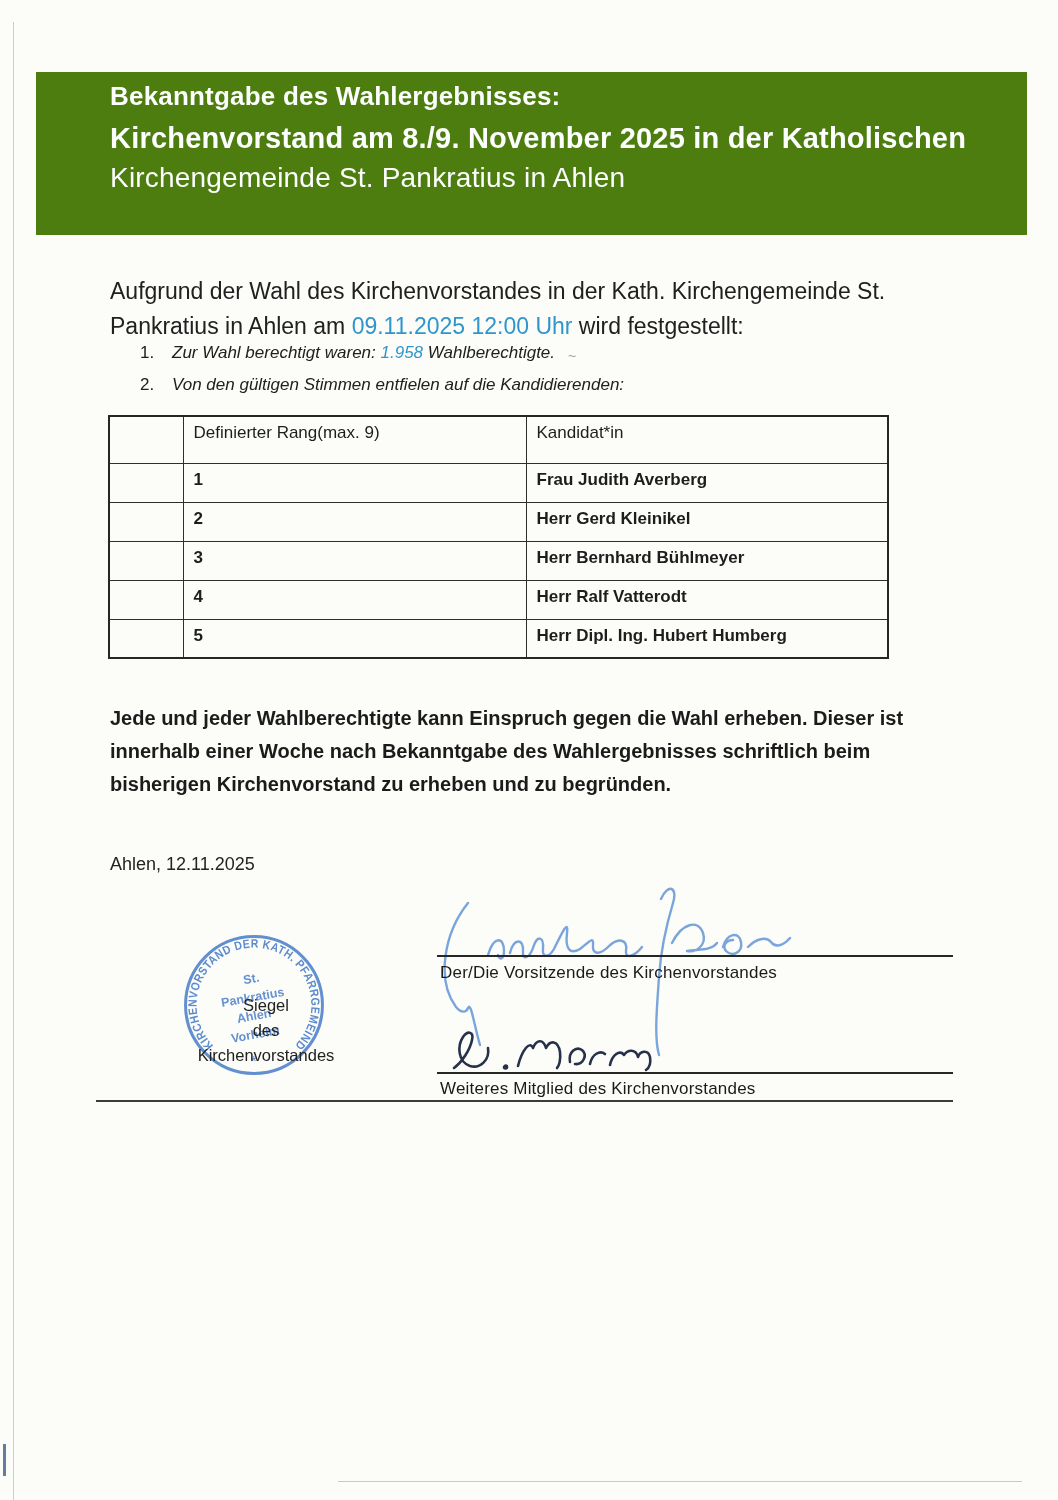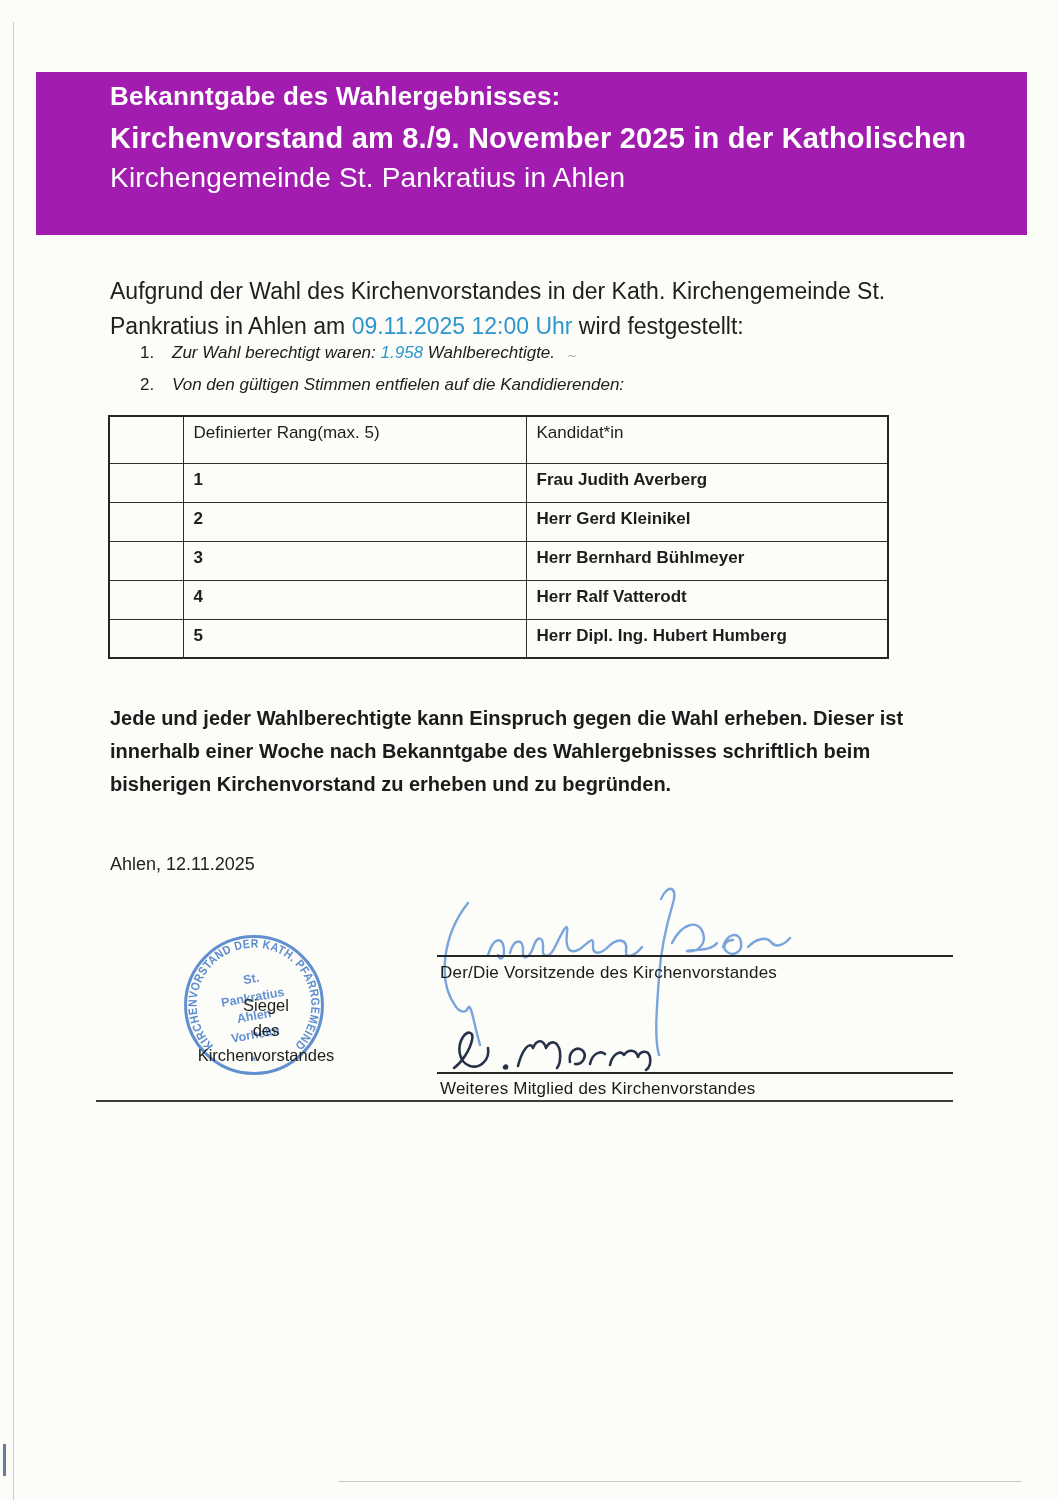--- a/index.html
+++ b/index.html
@@ -10,21 +10,21 @@
     color:#1c1c1c;overflow:hidden;
   }
   .abs{position:absolute;}
 
   
   .scan-vline{left:13px;top:22px;width:1px;height:1478px;background:#b7c3cd;opacity:.8;}
   .scan-bottomline{left:338px;top:1481px;width:684px;height:1px;background:#c9c9c2;}
   .scan-bottommark{left:3px;top:1444px;width:3px;height:32px;background:#31537a;opacity:.75;}
 
   
-  .banner{left:36px;top:72px;width:991px;height:163px;background:#a21caf;}
+  .banner{left:36px;top:72px;width:991px;height:163px;background:#4d7c0f;}
   .banner .t1{position:absolute;left:74px;top:9px;font-size:26px;font-weight:bold;color:#fdfefe;letter-spacing:.2px;}
   .banner .t2{position:absolute;left:74px;top:50px;font-size:29px;font-weight:bold;color:#fdfefe;letter-spacing:.2px;}
   .banner .t3{position:absolute;left:74px;top:90px;font-size:28px;font-weight:normal;color:#fdfefe;letter-spacing:.2px;}
 
   .intro{left:110px;top:274px;width:860px;font-size:23px;line-height:35px;color:#202020;}
   .blue-text{color:#2e96cc;}
 
   .li-num{font-size:17px;color:#202020;}
   .li-text{font-size:17px;color:#202020;font-style:italic;}
 
@@ -89,21 +89,21 @@
 
 <table class="results">
   <colgroup>
       <col class="c0">
       <col class="c1">
       <col class="c2">
     </colgroup>
   <tbody>
       <tr class="hdr">
     <th></th>
-    <th>Definierter Rang(max. 5)</th>
+    <th>Definierter Rang(max. 9)</th>
     <th>Kandidat*in</th>
   </tr>
   <tr class="row">
     <td></td>
     <td>1</td>
     <td>Frau Judith Averberg</td>
   </tr>
   <tr class="row">
     <td></td>
     <td>2</td>

